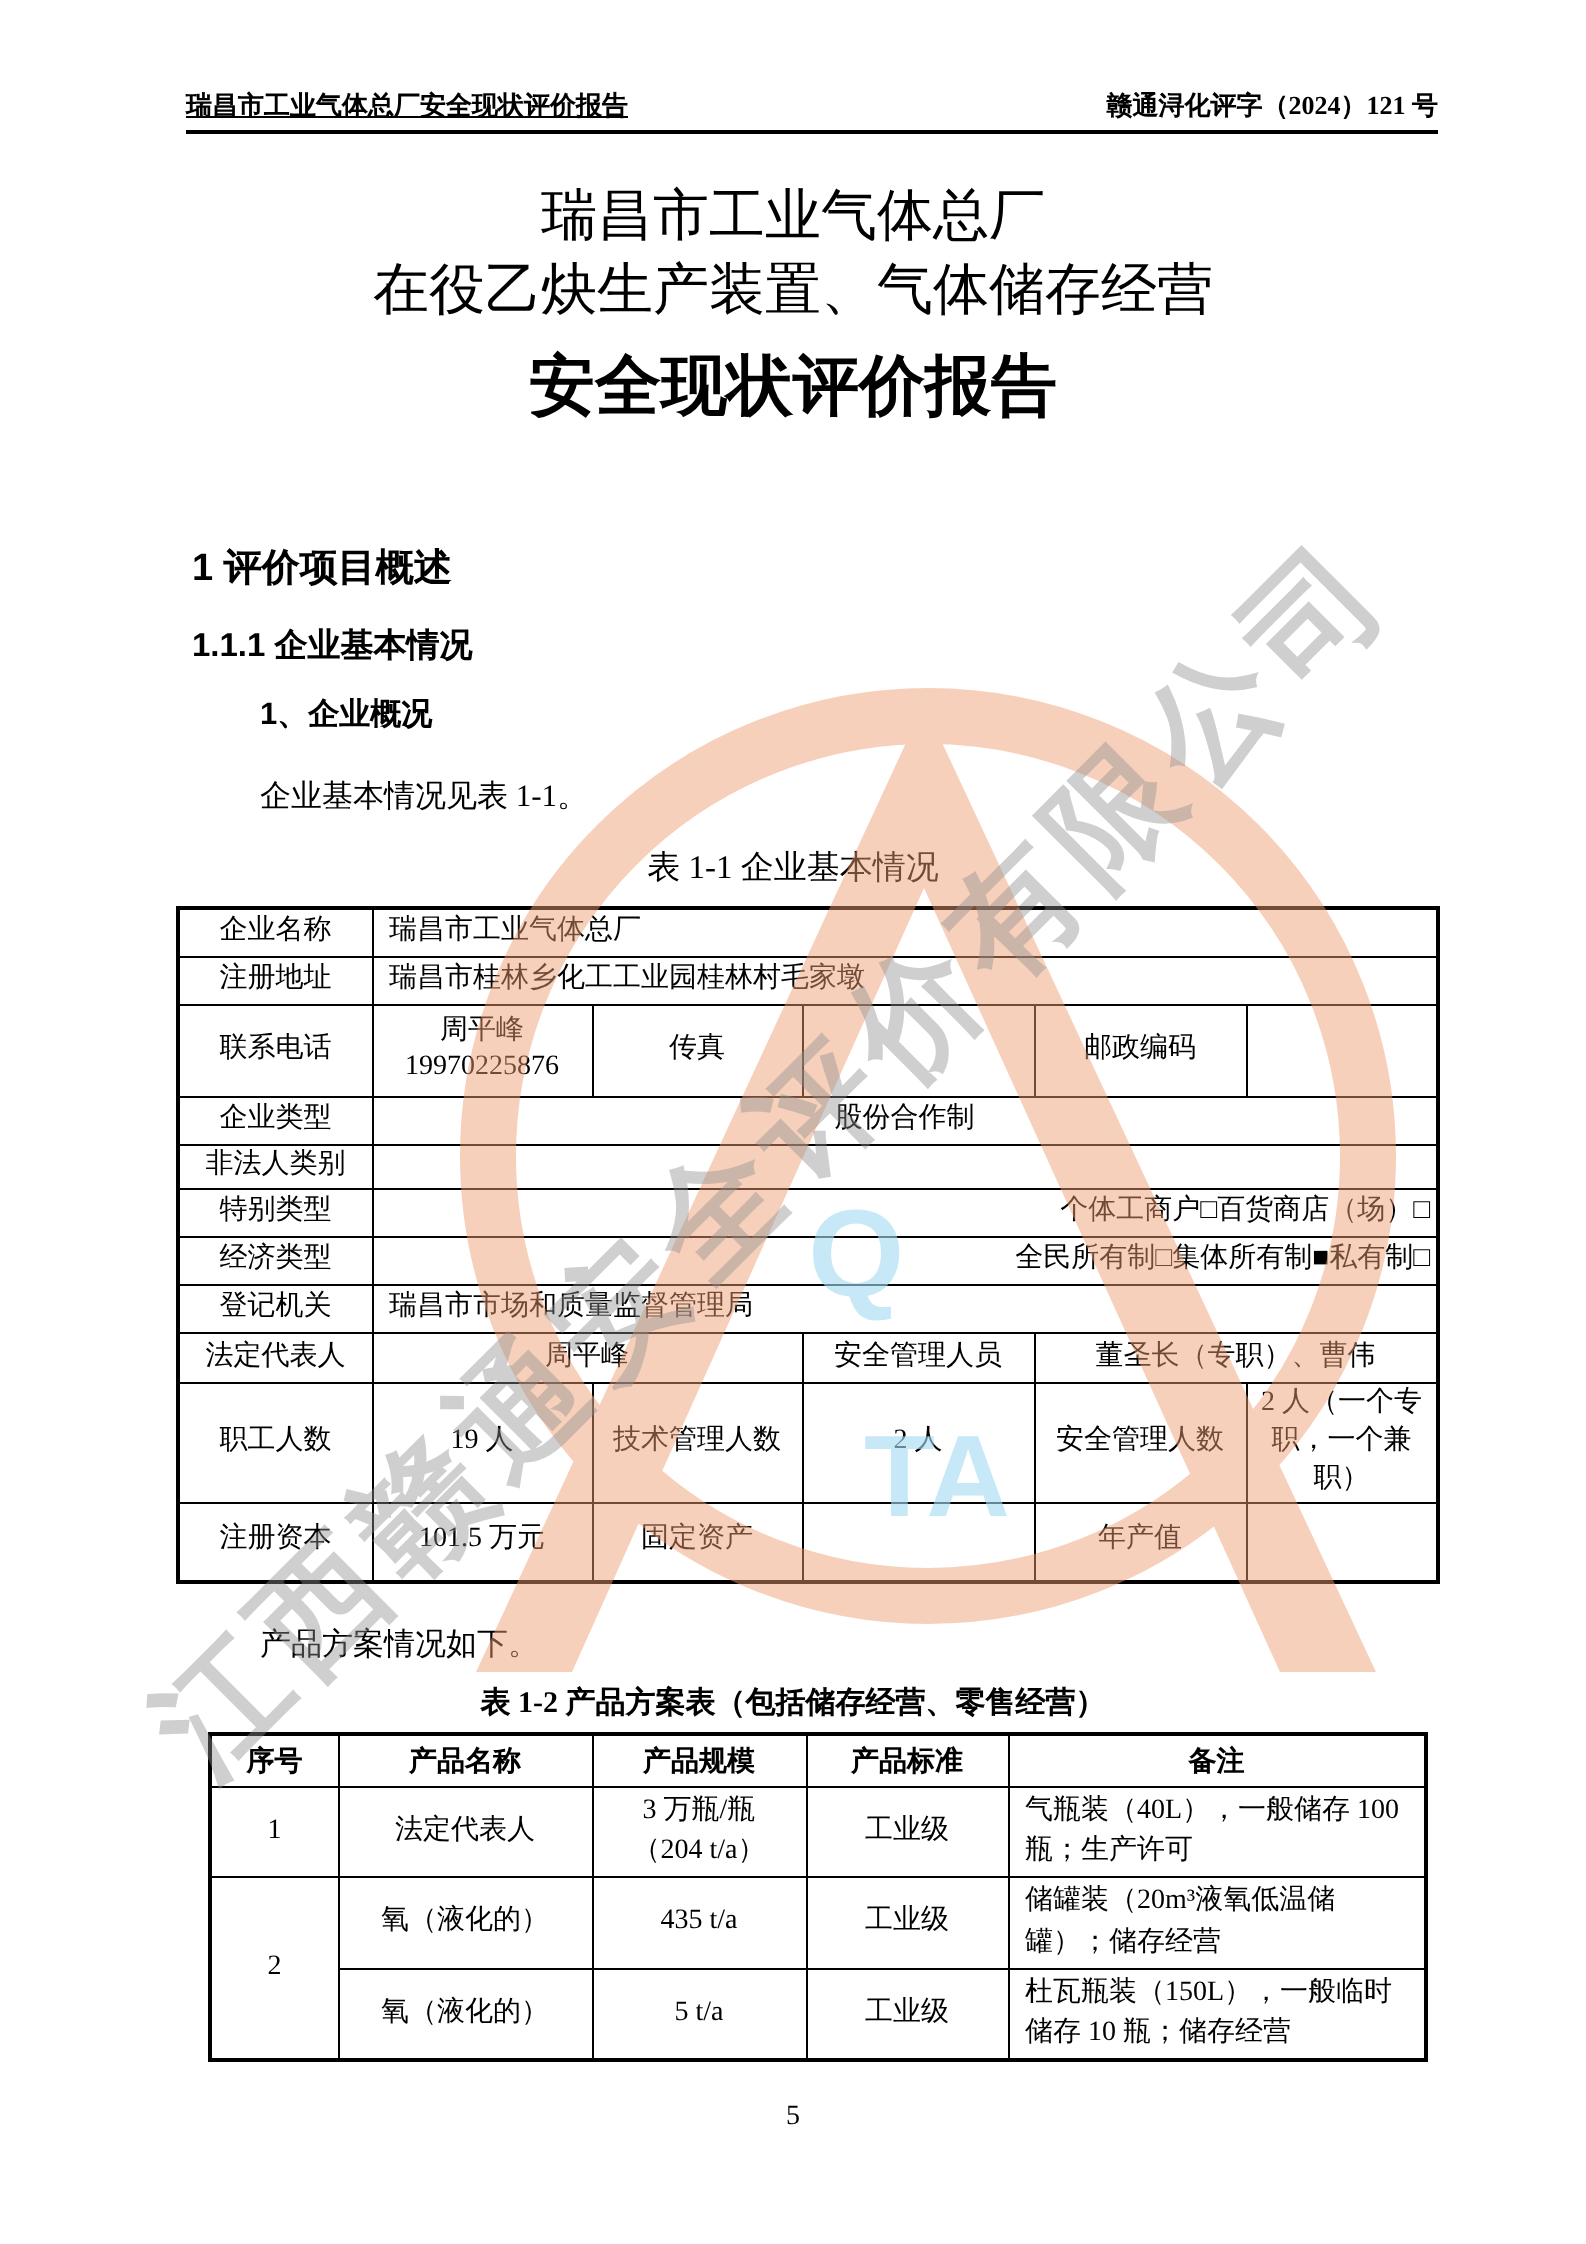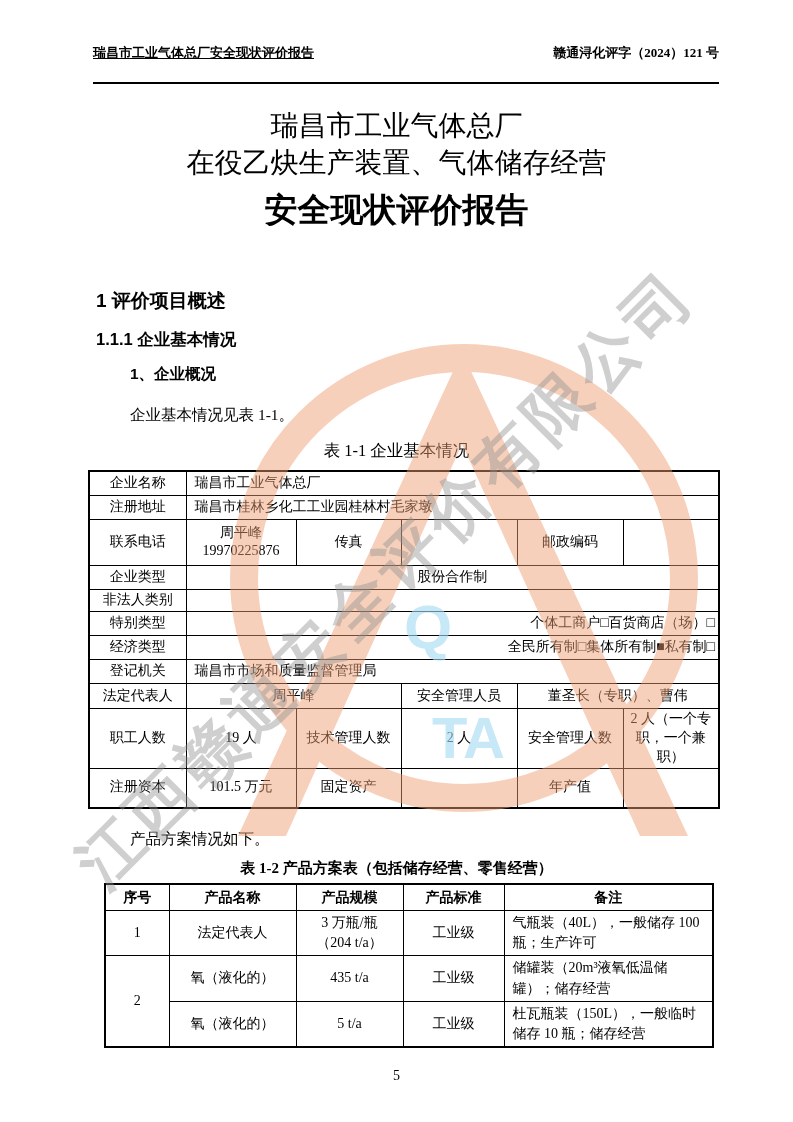--- a/index.html
+++ b/index.html
@@ -12,21 +12,21 @@
     font-family:"Liberation Serif", serif;
     color:#000;
   }
   .content{position:relative;z-index:1;}
 
   
   .doc-header{
     margin:44px 74px 0 93px;
     display:flex;justify-content:space-between;align-items:flex-end;
     border-bottom:2px solid #000;
-    padding-bottom:20px;
+    padding-bottom:3px;
     font-size:13px;font-weight:bold;
   }
   .doc-header .left{text-decoration:underline;}
 
   
   .title-block{margin-top:24px;text-align:center;line-height:1.32;}
   .title-line{font-size:28px;font-family:"Liberation Serif",serif;}
   .title-main{font-size:33px;font-weight:bold;font-family:Liberation Mono, monospace;margin-top:9px;}
 
   

